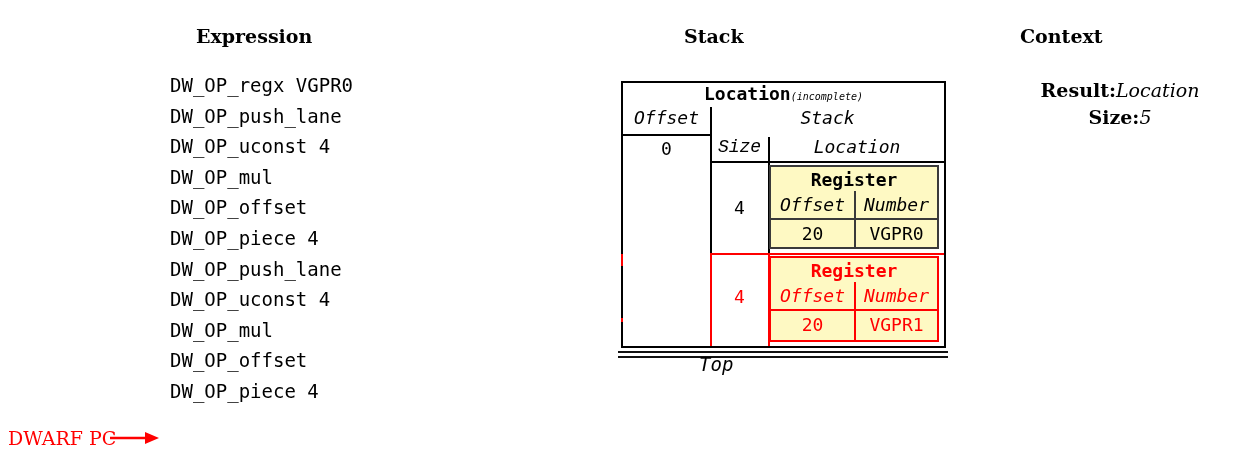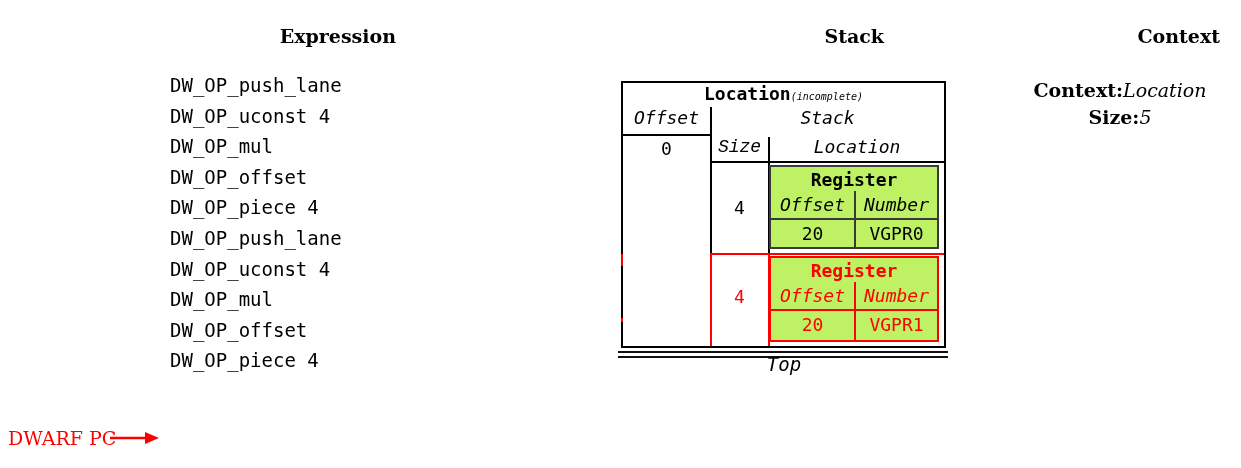--- a/index.html
+++ b/index.html
@@ -2,21 +2,21 @@
 <html><head>
 <meta charset="utf-8">
 <style>
   html,body{margin:0;padding:0;background:#fff;}
   .canvas{
     position:relative;width:1241px;height:468px;background:#ffffff;
     font-family:"DejaVu Sans Mono",monospace;color:#000;overflow:hidden;
   }
   .hdr{
     position:absolute;font-family:"DejaVu Serif",serif;font-weight:bold;
-    font-size:19px;line-height:20px;text-align:right;width:200px;
+    font-size:19px;line-height:20px;text-align:left;width:200px;
   }
   .expr-list{position:absolute;left:170px;top:70px;}
   .expr-item{height:30.6px;line-height:30.6px;font-size:19px;white-space:pre;}
   .pc-label{
     position:absolute;left:8px;top:428px;font-family:"DejaVu Serif",serif;
     font-size:19px;line-height:20px;color:#ff0000;white-space:nowrap;
   }
   .pc-arrow{position:absolute;left:110px;top:431px;}
   .stack-table{
     position:absolute;left:621px;top:81px;width:325px;height:267px;
@@ -24,47 +24,48 @@
   }
   .lbl{position:absolute;font-size:18px;line-height:18px;text-align:center;white-space:nowrap;}
   .it{font-style:italic;}
   .b{font-weight:bold;}
   .q{font-size:10px;font-style:italic;}
   .hline,.vline{position:absolute;background:#000;}
   .redbg{background:#ff0000;}
   .redtx{color:#ff0000;}
   .regbox{
     position:absolute;left:146px;width:170px;border:2px solid #3a3a3a;
-    box-sizing:border-box;background:#bef264;
+    box-sizing:border-box;background:#fef9c3;
   }
   .regbox .hline,.regbox .vline{background:#3a3a3a;}
   .regbox.hot{border-color:#ff0000;color:#ff0000;}
   .regbox.hot .hline,.regbox.hot .vline{background:#ff0000;}
   .topline{position:absolute;left:618px;width:330px;height:2px;background:#111;}
   .top-label{
-    position:absolute;left:699px;top:355px;width:170px;text-align:center;
+    position:absolute;left:699px;top:355px;width:170px;text-align:left;
     font-size:19px;line-height:19px;font-style:italic;
   }
   .ctx-line{
     position:absolute;left:1020px;width:200px;text-align:center;
     font-family:"DejaVu Serif",serif;font-size:19px;line-height:20px;white-space:nowrap;
   }
   .ctx-line .b{font-weight:bold;}
   .ctx-line .it{font-style:italic;}
 </style>
 </head>
 <body>
 
 <div class="canvas">
 
   <div class="hdr" style="left:196px;top:26px;">Expression</div>
   <div class="hdr" style="left:684px;top:26px;">Stack</div>
   <div class="hdr" style="left:1020px;top:26px;">Context</div>
 
   <div class="expr-list">
+    <div class="expr-item">DW_OP_regx VGPR0</div>
     <div class="expr-item">DW_OP_push_lane</div>
     <div class="expr-item">DW_OP_uconst 4</div>
     <div class="expr-item">DW_OP_mul</div>
     <div class="expr-item">DW_OP_offset</div>
     <div class="expr-item">DW_OP_piece 4</div>
     <div class="expr-item">DW_OP_push_lane</div>
     <div class="expr-item">DW_OP_uconst 4</div>
     <div class="expr-item">DW_OP_mul</div>
     <div class="expr-item">DW_OP_offset</div>
     <div class="expr-item">DW_OP_piece 4</div>
@@ -122,19 +123,19 @@
       <div class="lbl" style="left:0;top:58px;width:83px;">20</div>
       <div class="lbl" style="left:85px;top:58px;width:81px;">VGPR1</div>
     </div>
   </div>
 
   <div class="topline" style="top:351px;"></div>
   <div class="topline" style="top:356px;"></div>
   <div class="top-label">Top</div>
 
   <div class="ctx-line" style="top:80px;">
-    <span class="b">Context:</span><span class="it">Location</span>
+    <span class="b">Result:</span><span class="it">Location</span>
   </div>
   <div class="ctx-line" style="top:107px;">
     <span class="b">Size:</span><span class="it">5</span>
   </div>
 
 </div>
 
 </body></html>

